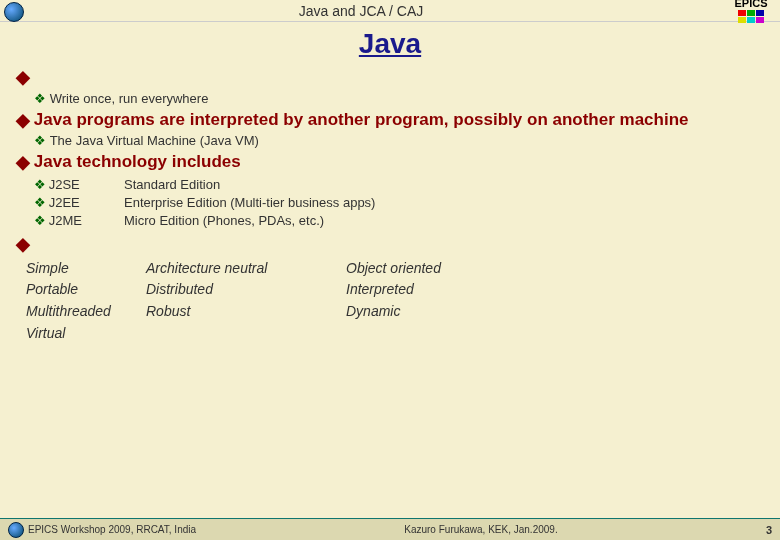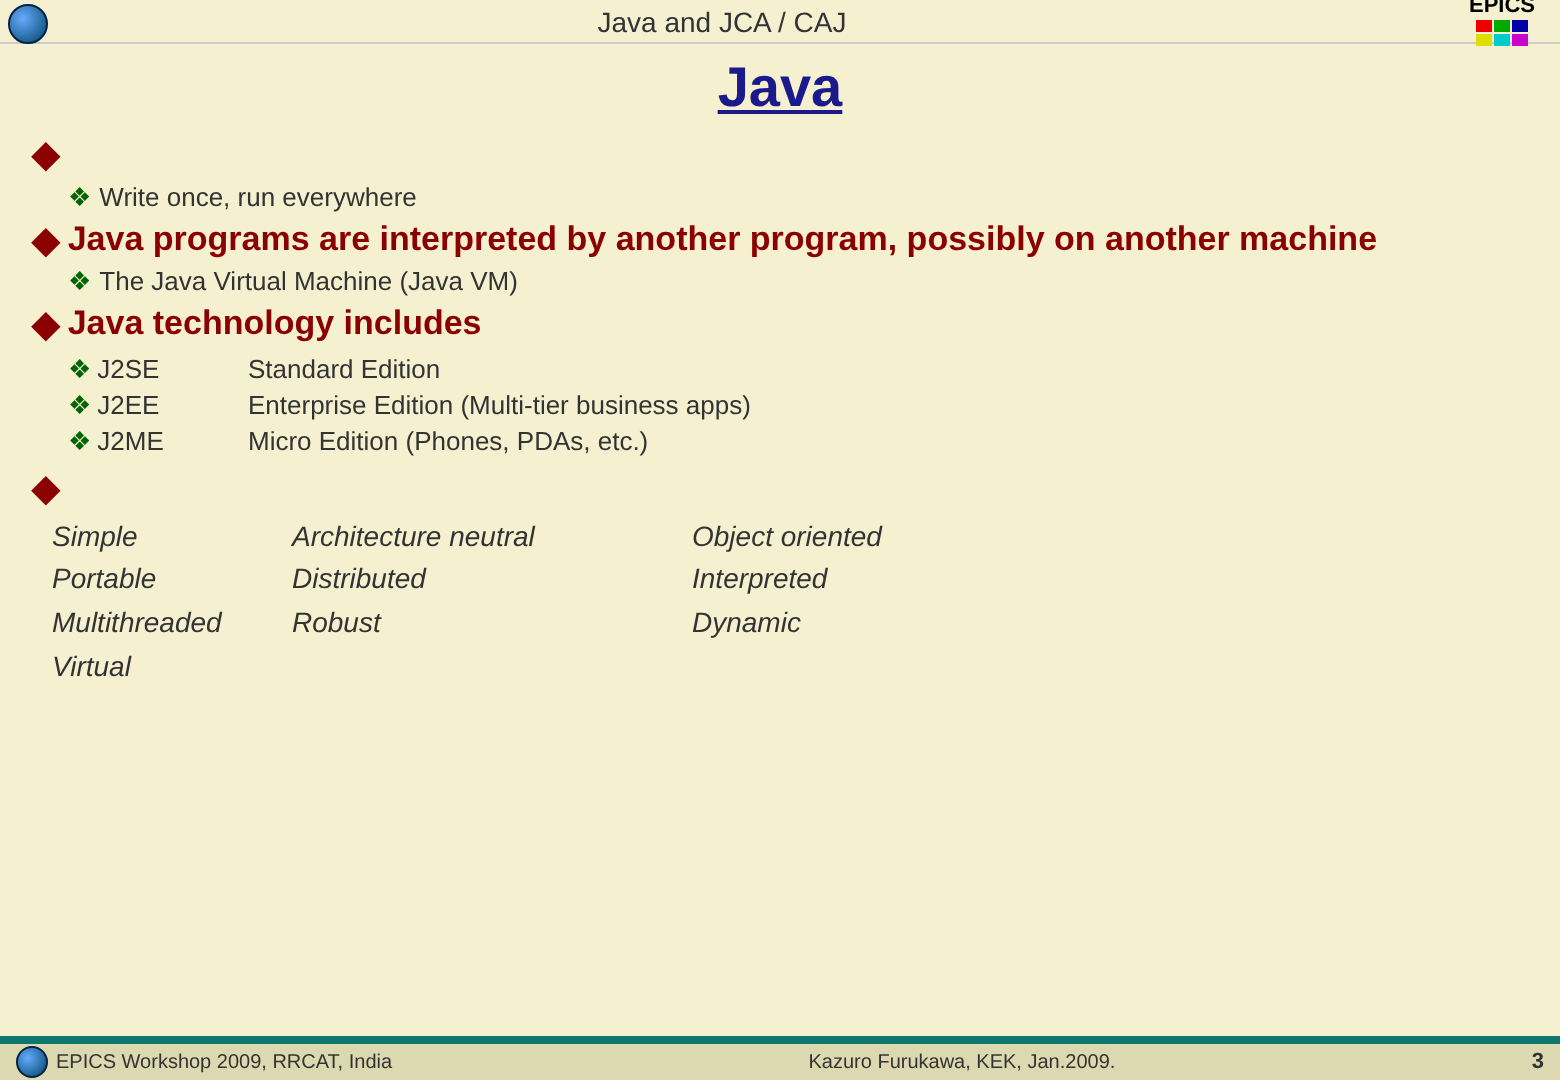--- a/index.html
+++ b/index.html
@@ -166,21 +166,21 @@
     }
 
     
     .footer {
       position: absolute;
       bottom: 0;
       left: 0;
       right: 0;
       height: 22px;
       background: #dcd8b0;
-      border-top: 4px solid #0f766e;
+      border-top: 1px solid #0f766e;
       display: flex;
       align-items: center;
       justify-content: space-between;
       padding: 0 8px;
     }
     .footer-left-logo {
       display: flex;
       align-items: center;
       gap: 4px;
     }

